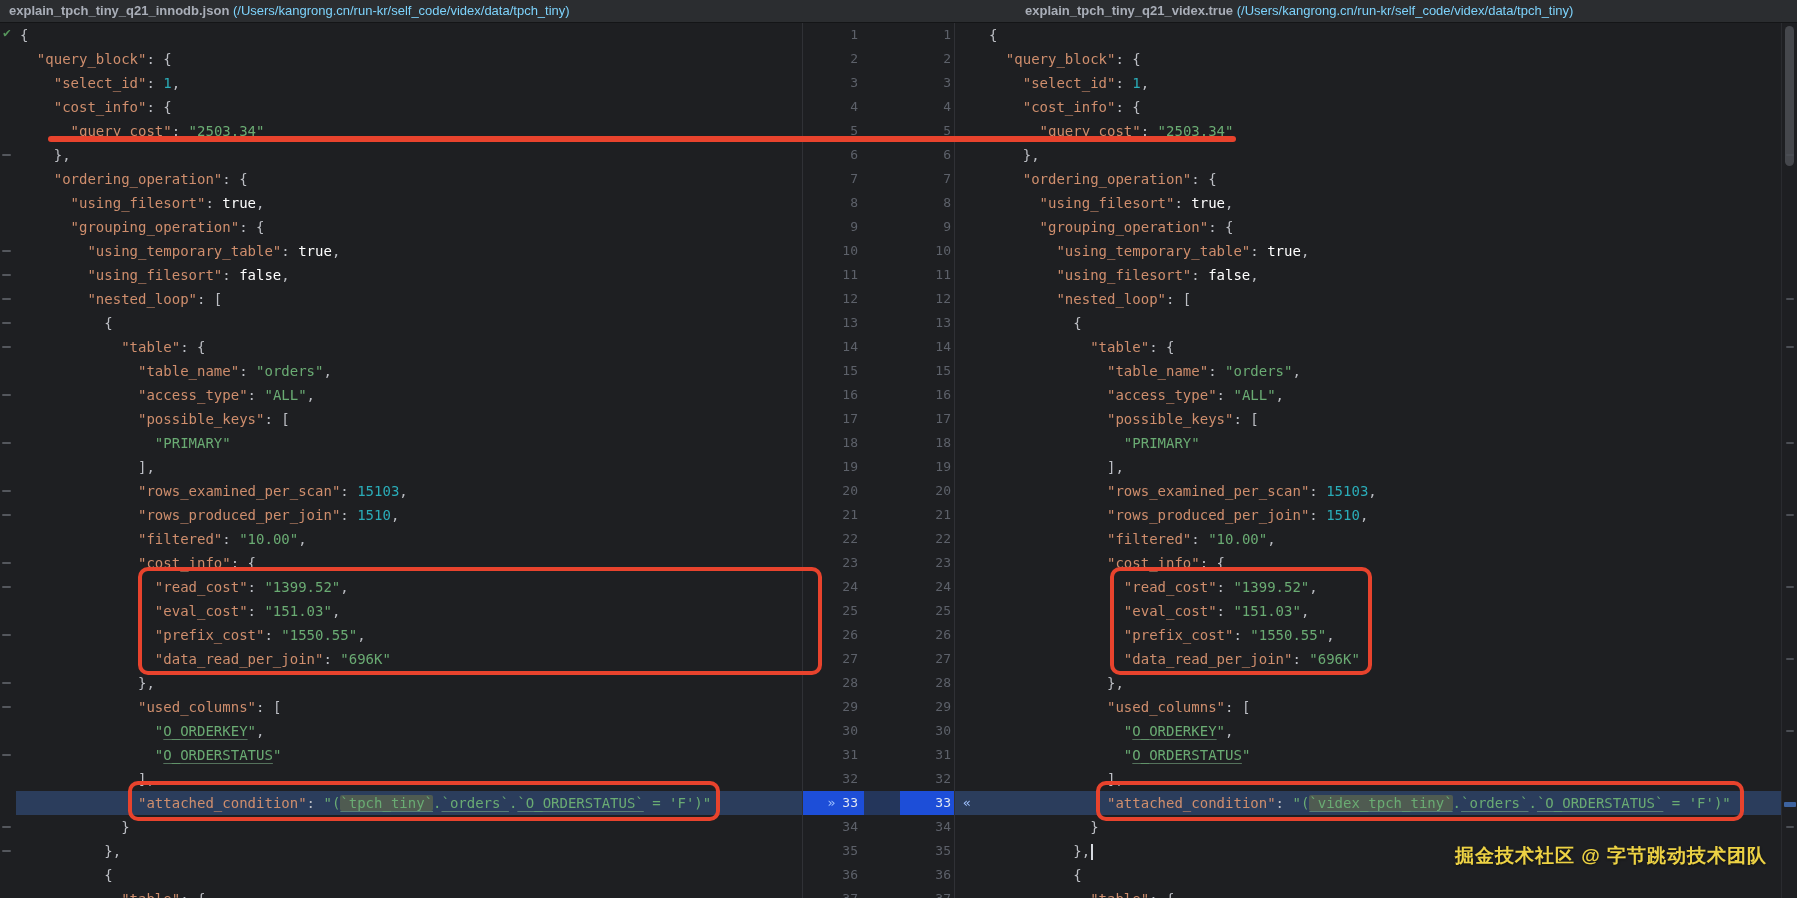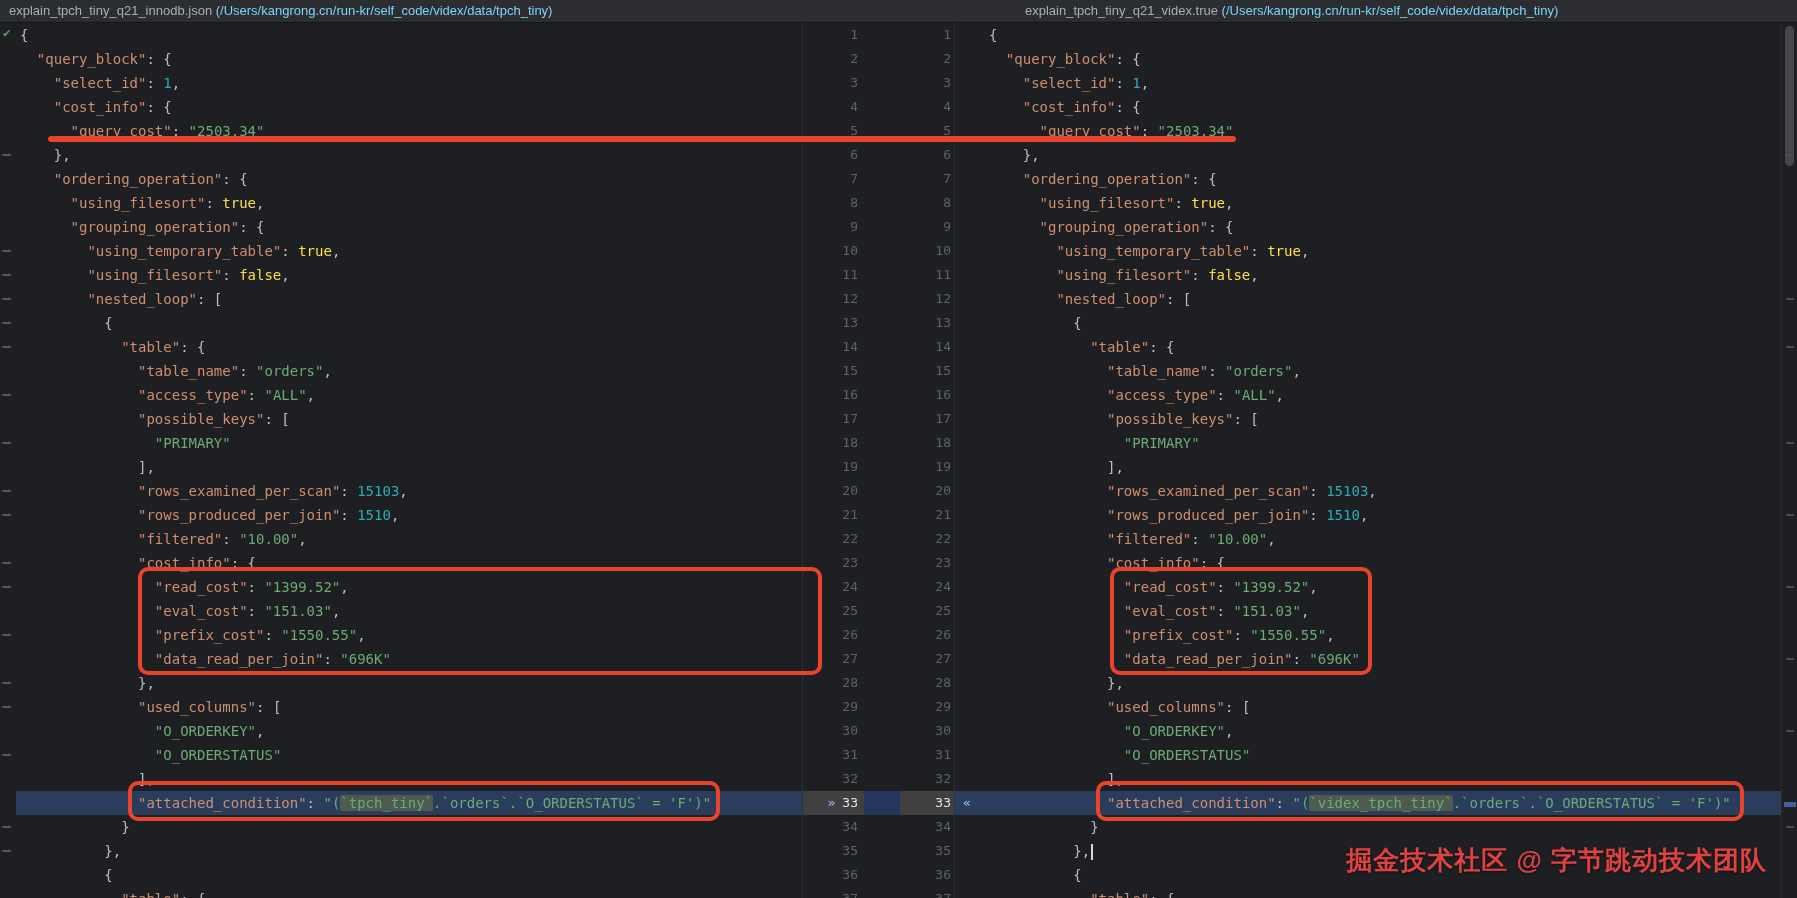--- a/index.html
+++ b/index.html
@@ -9,69 +9,69 @@
     background:#1E1F22; overflow:hidden;
     font-family:"DejaVu Sans Mono","Liberation Mono",monospace;
   }
   
   .hdr {
     position:absolute; left:0; top:0; width:100%; height:23px;
     background:#2B2D30; border-bottom:1px solid #141517;
     font-family:"Liberation Sans","DejaVu Sans",sans-serif; font-size:13px;
     color:#9DA2AB; white-space:nowrap; overflow:hidden;
   }
-  .hdr .fname { color:#A9AEB8; }
+  .hdr .fname { color:#A9AEB8;font-weight:bold; }
   .hdr .fpath { color:#7dd3fc; }
   .hdr-left  { position:absolute; left:9px;   top:3px; }
   .hdr-right { position:absolute; left:1025px; top:3px; }
   
   .lstrip { position:absolute; left:0; top:23px; width:16px; height:875px; background:#1E1F22; }
   .okcheck { position:absolute; left:3px; top:3px; color:#57965C; font-size:13px; line-height:13px; }
   .ldash { position:absolute; left:2px; width:9px; height:2px; background:#54575D; border-radius:1px; }
   
   .rows { position:absolute; left:16px; top:23px; width:1765px; }
   .row { display:flex; height:24px; line-height:24px; font-size:14px; white-space:pre; }
   .cell { height:24px; overflow:hidden; }
   .lcode { width:786px; padding-left:4px; }
   .gnuml { width:62px; text-align:right; padding-right:6px; color:#5D616A; font-size:13px; border-left:1px solid #303136; }
   .gmid  { width:36px; }
   .gnumr { width:54px; text-align:right; padding-right:3px; color:#5D616A; font-size:13px; }
   .rcode { flex:1; padding-left:34px; position:relative; border-left:1px solid #303136; }
   .row.cur .lcode, .row.cur .rcode { background:#2B3D5C; }
-  .row.cur .gnuml, .row.cur .gnumr { background:#404040; color:#E2E8F2; }
+  .row.cur .gnuml, .row.cur .gnumr { background:#1d4ed8; color:#E2E8F2; }
   .row.cur .gmid { background:#24365B; }
   .chev  { color:#9FC1FF; margin-right:7px; font-size:13px; }
   .chevr { position:absolute; left:8px; top:0; color:#9FC1FF; font-size:13px; }
   
   .t-k  { color:#CF8E6D; }
-  .t-b  { color:#fde047; }
+  .t-b  { color:#ffffff; }
   .t-n  { color:#2AACB8; }
   .t-pu { color:#BCBEC4; }
   .t-s, .t-su, .t-hl { color:#6AAB73; }
-  .t-su, .t-hl { text-decoration-color:rgba(130,180,140,.55); text-underline-offset:3px; }
+  .t-su, .t-hl { text-decoration:underline; text-decoration-color:rgba(130,180,140,.55); text-underline-offset:3px; }
   .t-hl { background:#4F5B51; border-radius:2px; }
   .caret { display:inline-block; width:2px; height:16px; background:#D6D9DF; vertical-align:middle; margin-left:1px; }
   
   .sbar { position:absolute; right:0; top:23px; width:16px; height:875px; border-left:1px solid #2A2B2F; background:#1E1F22; }
   .sthumb { position:absolute; left:3px; top:3px; width:9px; height:140px; background:#45474C; border-radius:5px; }
   .sdash { position:absolute; left:4px; width:8px; height:2px; background:#4B4E54; border-radius:1px; }
   .smark-change { position:absolute; left:2px; width:12px; height:5px; background:#3D639F; border-radius:1px; }
   
   .anno { position:absolute; z-index:6; pointer-events:none; }
   .redline { left:48px; top:136px; width:1188px; height:6px; background:#E8432D; border-radius:3px; }
   .redbox { border:4px solid #E8432D; border-radius:10px; background:transparent; }
   .box-cost-l { left:138px;  top:567px; width:684px; height:108px; }
   .box-cost-r { left:1110px; top:567px; width:262px; height:108px; }
   .box-cond-l { left:128px;  top:781px; width:592px; height:40px; }
   .box-cond-r { left:1096px; top:781px; width:648px; height:40px; }
   
   .wmark {
     position:absolute; right:30px; top:843px; z-index:7;
     font-family:"Liberation Sans","DejaVu Sans",sans-serif;
-    font-size:26px; font-weight:700; color:#ef4444; opacity:.93;
+    font-size:19px; font-weight:700; color:#fde047; opacity:.93;
     letter-spacing:1px; text-shadow:0 1px 3px rgba(0,0,0,.55);
     white-space:nowrap;
   }
 </style>
 </head>
 <body>
 
 <div class="app">
 
   <div class="hdr">

